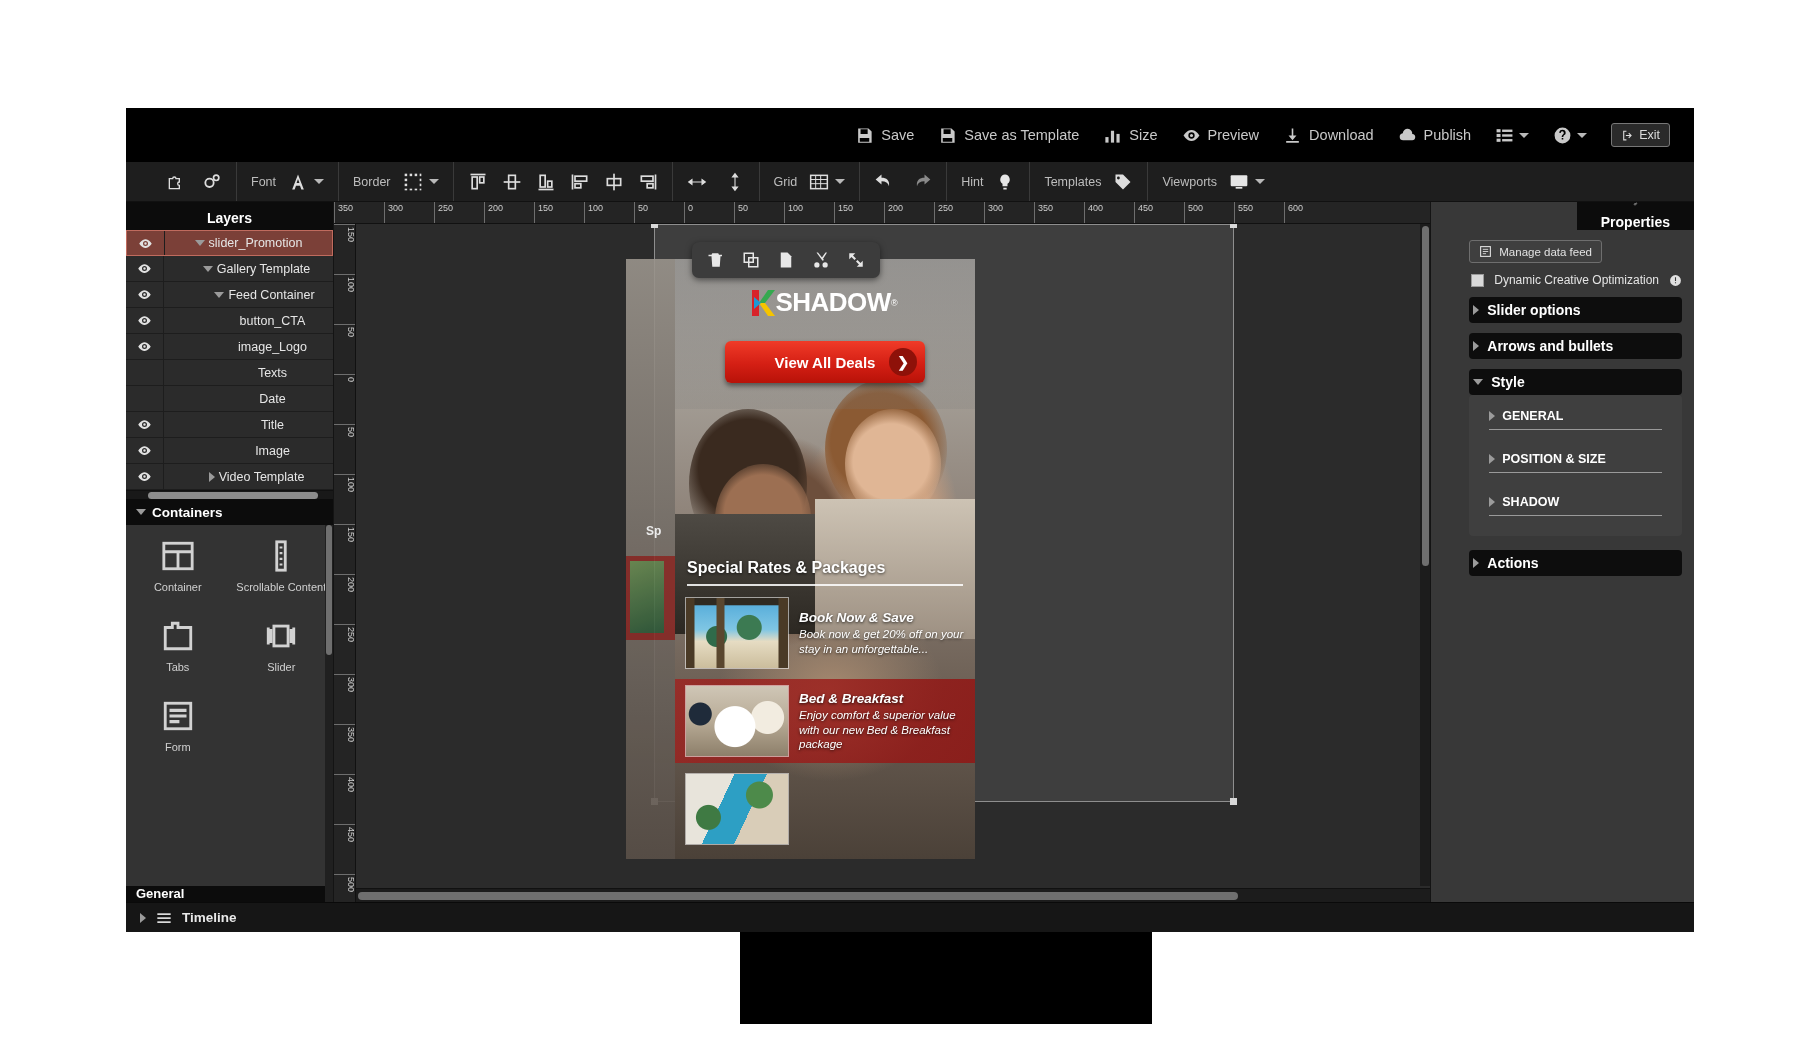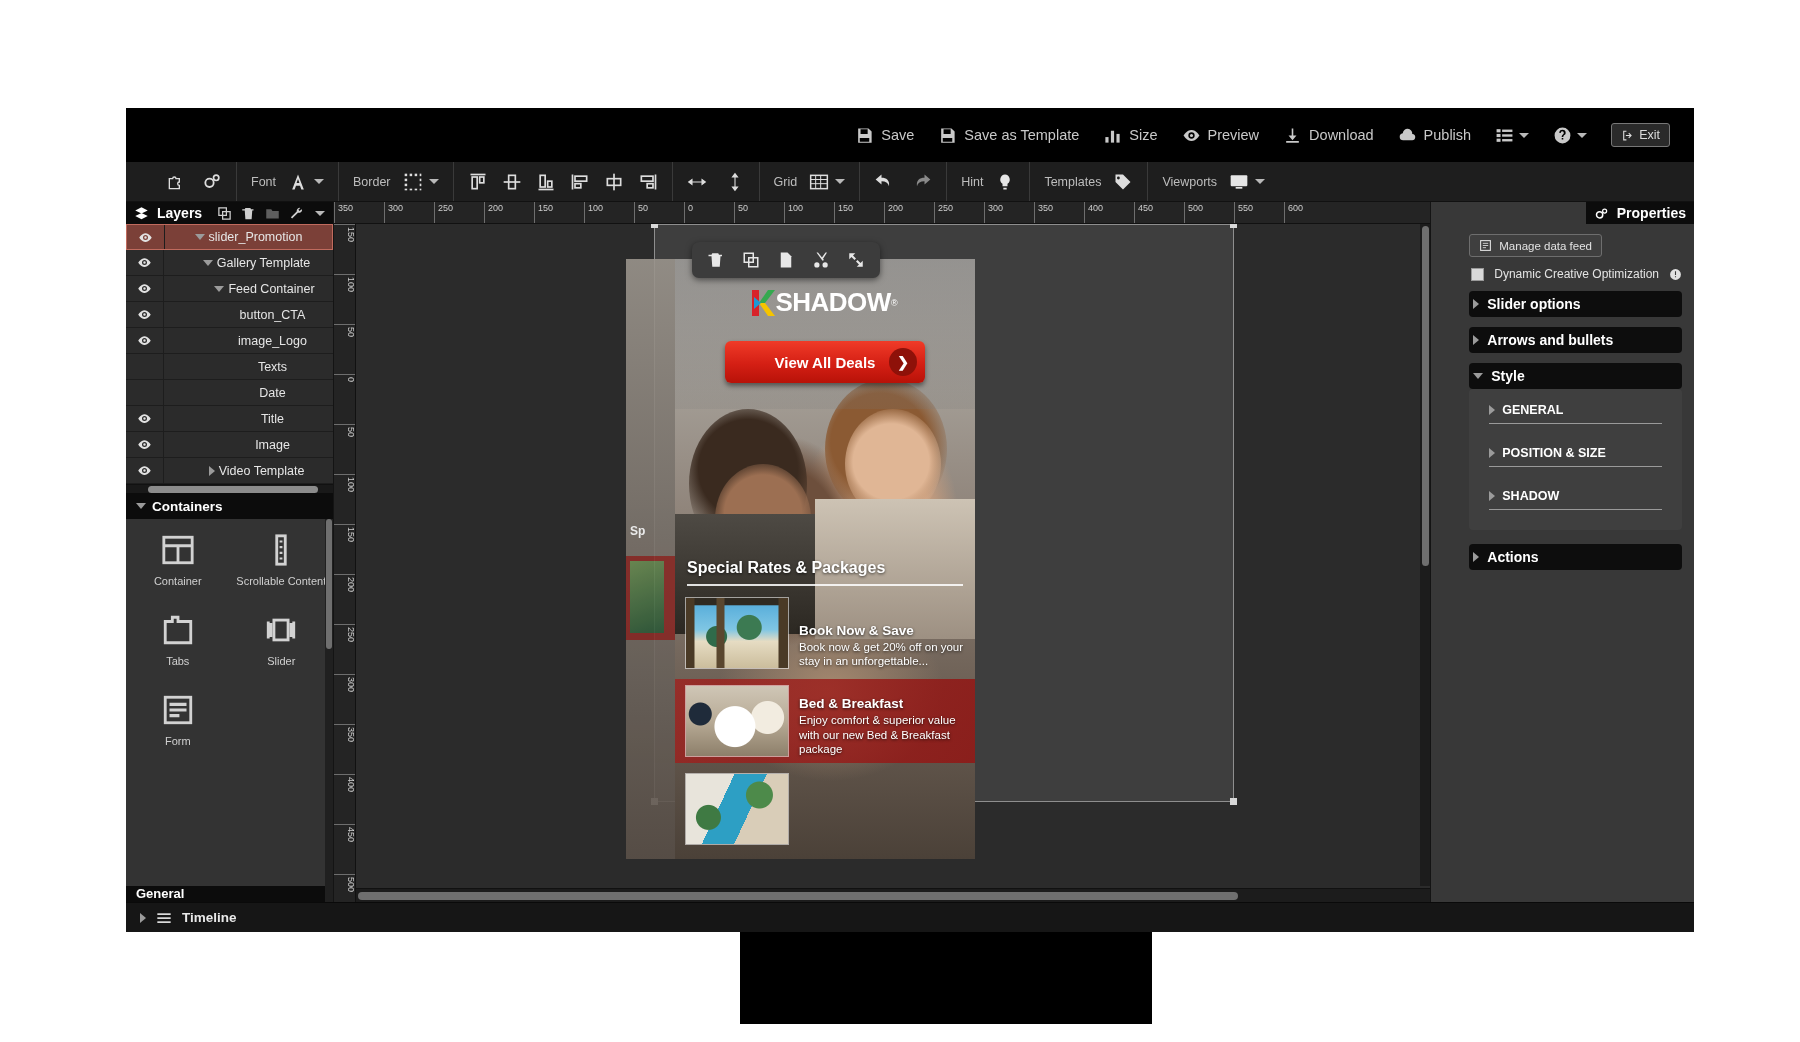--- a/index.html
+++ b/index.html
@@ -94,22 +94,22 @@
 
   
   .body { flex: 1; display: flex; min-height: 0; }
 
   
   .left {
     width: 208px; flex: none; background: #2e2e2e;
     display: flex; flex-direction: column; border-right: 1px solid #141414;
   }
   .panel-head {
-    height: 22px; background: #0c0c0c; display: flex; align-items: center;
-    padding: 0 8px; gap: 8px;
+    height: 28px; background: #0c0c0c; display: flex; align-items: center;
+    padding: 0 24px; gap: 8px; flex-direction: column;
   }
   .panel-head .ph-title { color: #fff; font-size: 14px; font-weight: bold; }
   .ph-tools { margin-left: auto; display: flex; align-items: center; gap: 9px; }
   .ph-ico { width: 15px; height: 15px; fill: #cfcfcf; cursor: pointer; }
   .ph-ico.gray { fill: #5e5e5e; }
 
   .layers { background: #2b2b2b; }
   .layer-row {
     display: flex; align-items: center; height: 26px;
     border-bottom: 1px solid #1d1d1d; cursor: pointer;
@@ -247,21 +247,21 @@
     position: absolute; left: 12px; top: 300px; width: 276px;
     color: #fff; font-size: 16px; font-weight: bold;
     text-shadow: 0 1px 3px rgba(0,0,0,.7);
   }
   .ad-rule {
     position: absolute; left: 12px; top: 325px; width: 276px; height: 2px;
     background: rgba(255,255,255,.85);
   }
   .deal {
     position: absolute; left: 0; width: 300px; height: 84px;
-    display: flex; gap: 10px; padding: 6px 10px 6px 10px; align-items: flex-end;
+    display: flex; gap: 10px; padding: 6px 10px 6px 10px; align-items: center; font-style: italic;
   }
   .deal-1 { top: 332px; }
   .deal-2 { top: 420px; background: linear-gradient(90deg, rgba(165,26,24,.72), rgba(145,22,20,.86)); }
   .deal-3 { top: 508px; }
   .deal-thumb {
     width: 104px; height: 72px; flex: none; border: 1px solid rgba(255,255,255,.55);
     overflow: hidden; position: relative;
   }
   .th-beach {
     position: absolute; inset: 0;
@@ -774,21 +774,21 @@
           <div class="rtick-v" style="top:500px">350</div>
           <div class="rtick-v" style="top:550px">400</div>
           <div class="rtick-v" style="top:600px">450</div>
           <div class="rtick-v" style="top:650px">500</div>
         </div>
 
         <div class="canvas-area">
           <div class="artboard"></div>
 
           <div class="ad-ghost-left" style="position:absolute;left:270px;top:35px;width:49px;height:600px;z-index:28;background:linear-gradient(180deg,#9a948c,#5a5048);">
-            <div style="position:absolute;left:0;top:265px;width:49px;height:22px;color:#fff;font-size:12px;font-weight:bold;padding-left:4px">Sp</div>
+            <div style="position:absolute;left:0;top:265px;width:49px;height:22px;color:#fff;font-size:12px;font-weight:bold;padding-left:20px">Sp</div>
             <div style="position:absolute;left:0;top:297px;width:49px;height:84px;background:rgba(150,25,22,.75)"></div>
             <div style="position:absolute;left:4px;top:302px;width:34px;height:72px;background:linear-gradient(160deg,#6f8f55,#2f5a3a)"></div>
           </div>
 
           <div class="ad">
             <div class="ad-photo"></div>
             <div class="ad-figs">
               <div class="fig" style="left:14px;top:150px;width:118px;height:150px;background:radial-gradient(circle at 50% 40%,#3a2a1f 0 46%,rgba(58,42,31,0) 70%)"></div>
               <div class="fig" style="left:40px;top:205px;width:96px;height:110px;background:radial-gradient(circle at 50% 45%,#9c6f52 0 50%,rgba(156,111,82,0) 72%)"></div>
               <div class="fig" style="left:150px;top:120px;width:122px;height:140px;background:radial-gradient(circle at 45% 45%,#8b5a33 0 48%,rgba(139,90,51,0) 72%)"></div>

